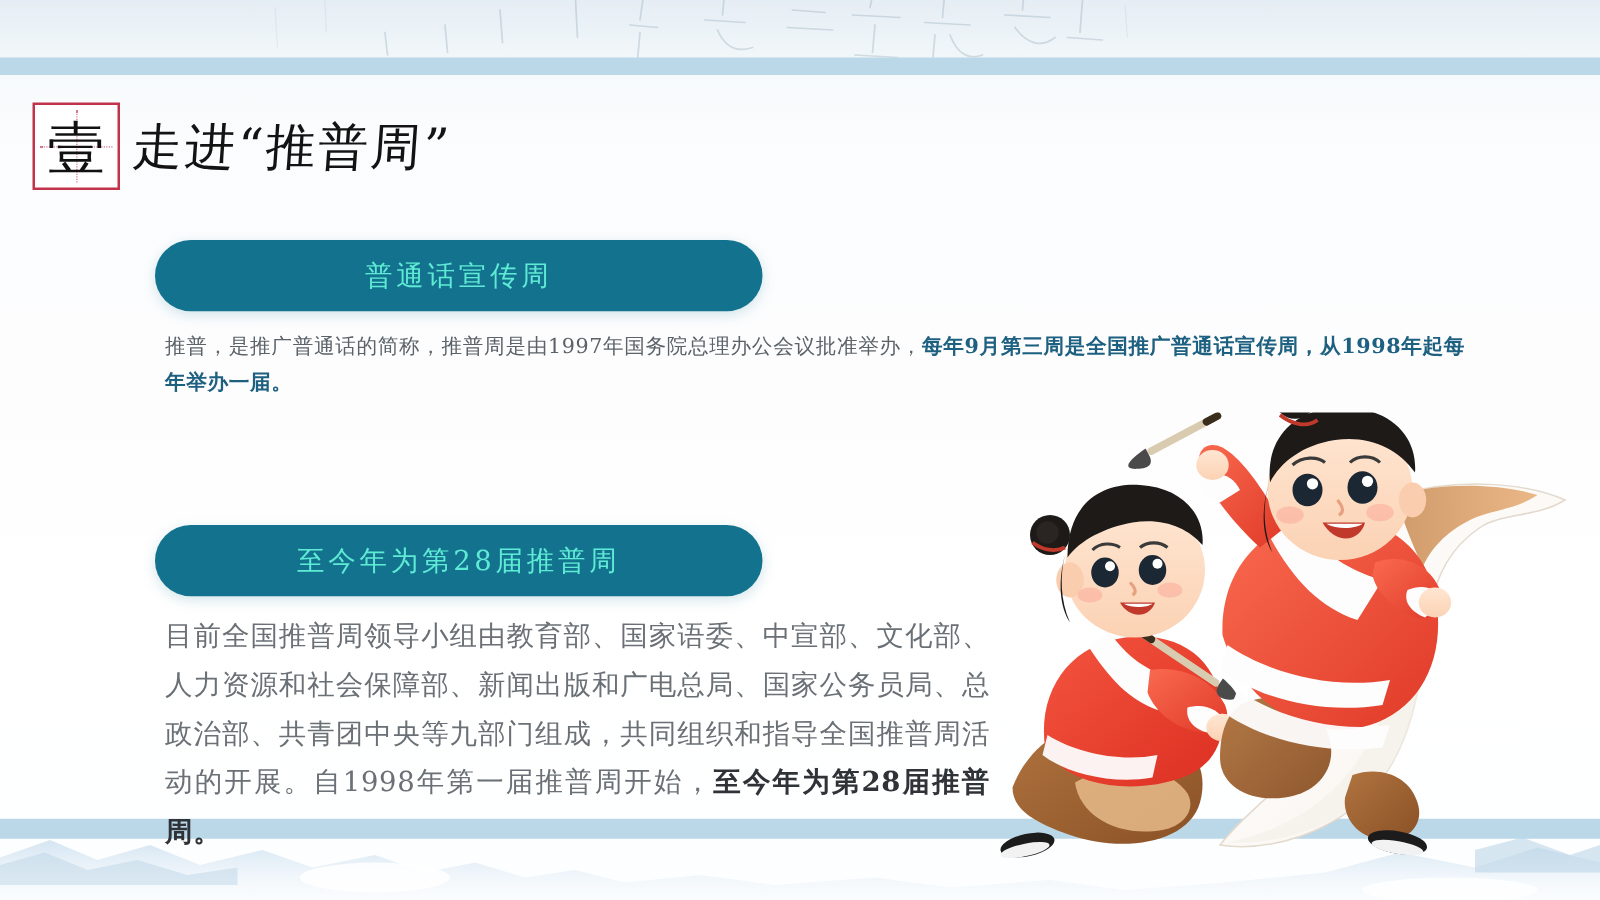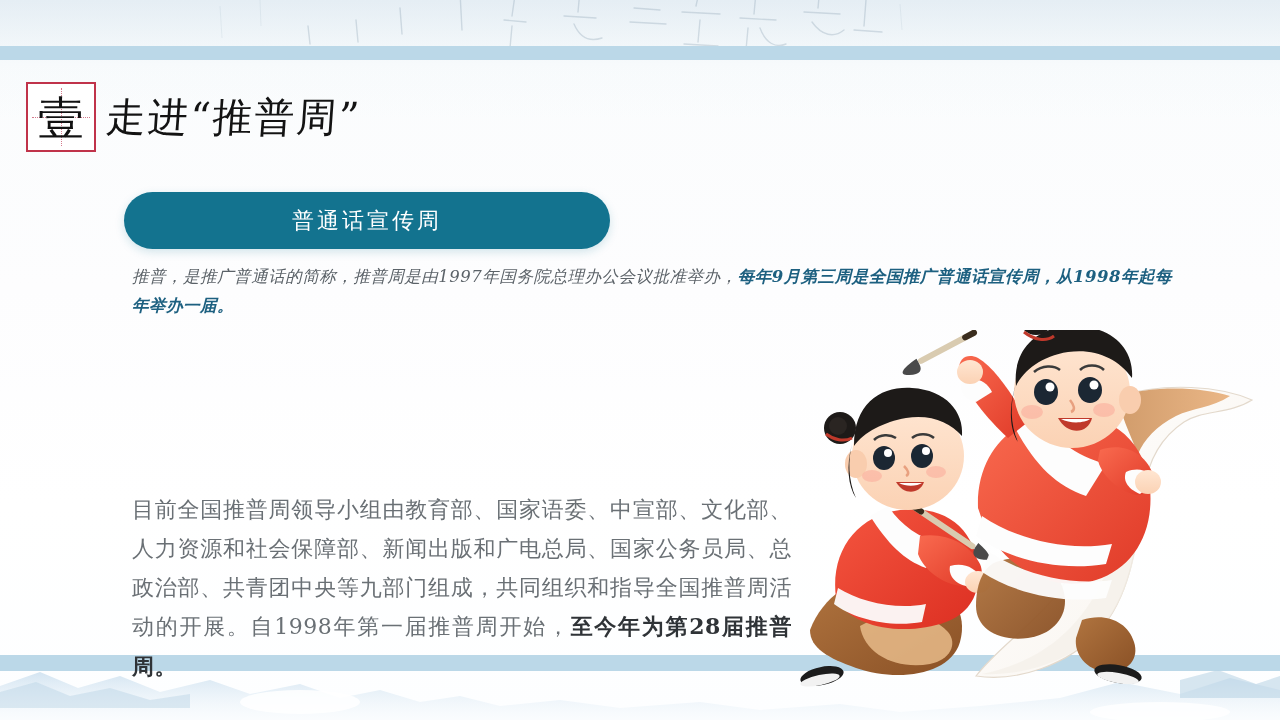--- a/index.html
+++ b/index.html
@@ -77,39 +77,39 @@
     font-weight:400; white-space:nowrap;
     transform:skewX(-4deg);
   }
 
   
   .pill {
     position:absolute;
     width:486px; height:57px;
     border-radius:29px;
     background:#13738f;
-    color:#ffffff;
+    color:#5eead4;
     display:flex; align-items:center; justify-content:center;
     font-family:"DejaVu Serif","Liberation Serif",serif;
     font-size:22px; letter-spacing:3px;
     box-shadow:0 3px 10px rgba(19,115,143,.18);
   }
   .pill-1 { left:124px; top:192px; }
   .pill-2 { left:124px; top:420px; }
 
   
   .para {
     position:absolute;
     font-family:"DejaVu Serif","Liberation Serif",serif;
     line-height:1.78;
     letter-spacing:.5px;
   }
   .para-1 {
     left:132px; top:262px; width:1040px;
-    font-size:16.5px; color:#5b6268; text-align:justify;font-style:italic;
+    font-size:16.5px; color:#5b6268; text-align:justify;
   }
   .para-2 {
     left:132px; top:490px; width:660px;
     font-size:22px; color:#6a7075; text-align:justify;
   }
   .hl-blue { color:#1d6080; font-weight:bold; }
   .hl-dark { color:#2f3337; font-weight:bold; }
 
   
   .illus {
@@ -188,20 +188,21 @@
     </div>
     <div class="heading-text">走进“推普周”</div>
   </div>
 
   <div class="pill pill-1">普通话宣传周</div>
 
   <div class="para para-1">
     <span>推普，是推广普通话的简称，推普周是由1997年国务院总理办公会议批准举办，</span><span class="hl-blue">每年9月第三周是全国推广普通话宣传周，从1998年起每年举办一届。</span>
   </div>
 
+  <div class="pill pill-2">至今年为第28届推普周</div>
 
   <div class="para para-2">
     <span>目前全国推普周领导小组由教育部、国家语委、中宣部、文化部、人力资源和社会保障部、新闻出版和广电总局、国家公务员局、总政治部、共青团中央等九部门组成，共同组织和指导全国推普周活动的开展。自1998年第一届推普周开始，</span><span class="hl-dark">至今年为第28届推普周。</span>
   </div>
 
   <div class="illus">
     <svg viewBox="0 0 470 378">
       <defs>
         <linearGradient id="skin" x1="0" y1="0" x2="0" y2="1">
           <stop offset="0%" stop-color="#ffe6d2"></stop>

